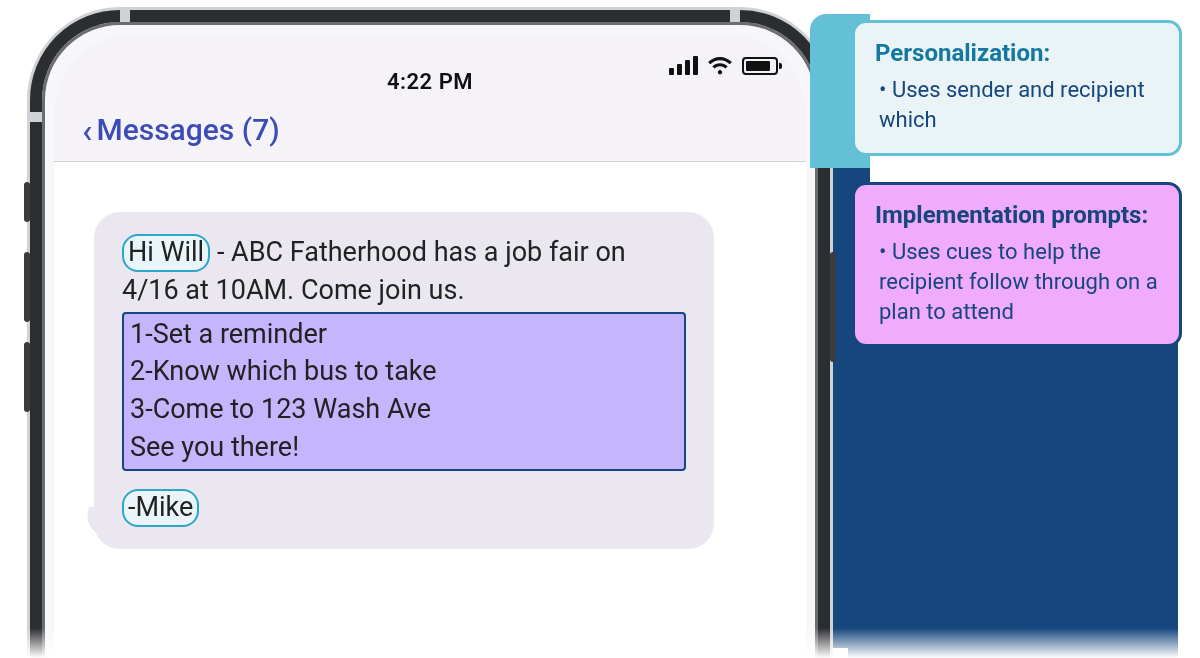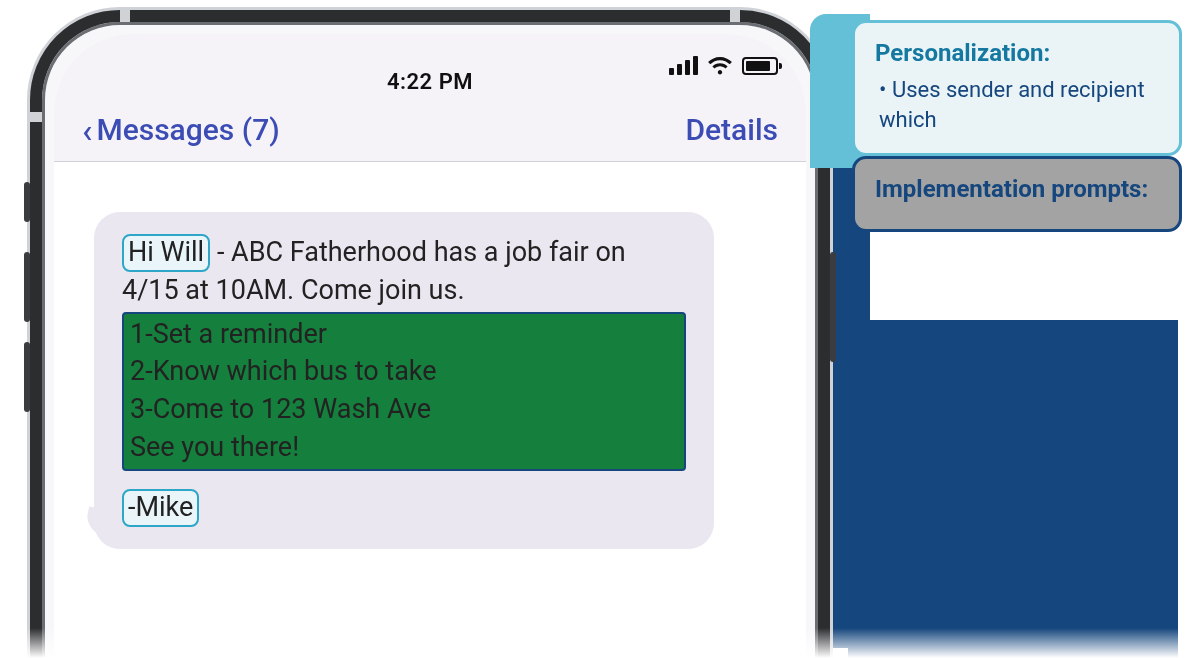--- a/index.html
+++ b/index.html
@@ -169,62 +169,63 @@
     width:28px; height:28px;
     background:#eae7f0;
     border-bottom-left-radius:40px 30px;
     transform:rotate(12deg);
   }
 
   .hl-cyan{
     display:inline-block;
     border:2px solid #2da6c7;
     background:#e9f5f9;
-    border-radius:8px;
+    border-radius:16px;
     padding:0 4px;
     line-height:1.25;
   }
   .hl-blue{
     display:block;
     border:2px solid #15467d;
-    background:#15803d;
+    background:#c4b5fd;
     border-radius:4px;
     padding:2px 6px;
     margin-top:2px;
     line-height:1.4;
   }
   .sig-wrap{margin-top:18px}
 
   
   .callouts{
     position:absolute;
     right:18px; top:20px;
     width:330px;
   }
   .callout{
     border-radius:14px;
     padding:14px 20px 18px;
+    margin-bottom:26px;
     font-size:22px;
     line-height:1.35;
     position:relative;
     z-index:2;
   }
   .callout h3{font-size:24px;font-weight:700;margin-bottom:6px}
   .callout ul{list-style:none;padding-left:4px}
   .callout li::before{content:"• ";}
 
   .co-personal{
     background:#eaf4f7;
     border:3px solid #63c0d6;
     color:#15467d;
   }
   .co-personal h3{color:#1478a0}
 
   .co-impl{
-    background:#a3a3a3;
+    background:#f0abfc;
     border:3px solid #15467d;
     color:#15467d;
   }
   .co-impl h3{color:#15467d}
 
   
   .connector-cyan{
     position:absolute;
     top:14px; right:330px;
     width:60px; height:154px;
@@ -296,27 +297,26 @@
             <div class="battery-fill"></div>
           </div>
         </div>
       </div>
 
       <div class="nav-row">
         <div class="nav-left">
           <span class="chev">‹</span>
           <span>Messages (7)</span>
         </div>
-        <div>Details</div>
       </div>
 
       <div class="msg-area">
         <div class="bubble">
           <div class="tail"></div>
-          <span class="hl-cyan">Hi Will</span><span> - ABC Fatherhood has a job fair on 4/15 at 10AM. Come join us.</span>
+          <span class="hl-cyan">Hi Will</span><span> - ABC Fatherhood has a job fair on 4/16 at 10AM. Come join us.</span>
           <span class="hl-blue" style="white-space:pre-line">1-Set a reminder
 2-Know which bus to take
 3-Come to 123 Wash Ave
 See you there!</span>
           <div class="sig-wrap">
             <span class="hl-cyan">-Mike</span>
           </div>
         </div>
       </div>
 
@@ -328,17 +328,20 @@
 
   <div class="callout co-personal">
     <h3>Personalization:</h3>
     <ul>
         <li>Uses sender and recipient which</li>
       </ul>
   </div>
 
   <div class="callout co-impl">
     <h3>Implementation prompts:</h3>
+    <ul>
+        <li>Uses cues to help the recipient follow through on a plan to attend</li>
+      </ul>
   </div>
 
 </div>
 
 <div class="bottom-fade"></div>
 
 </body></html>

